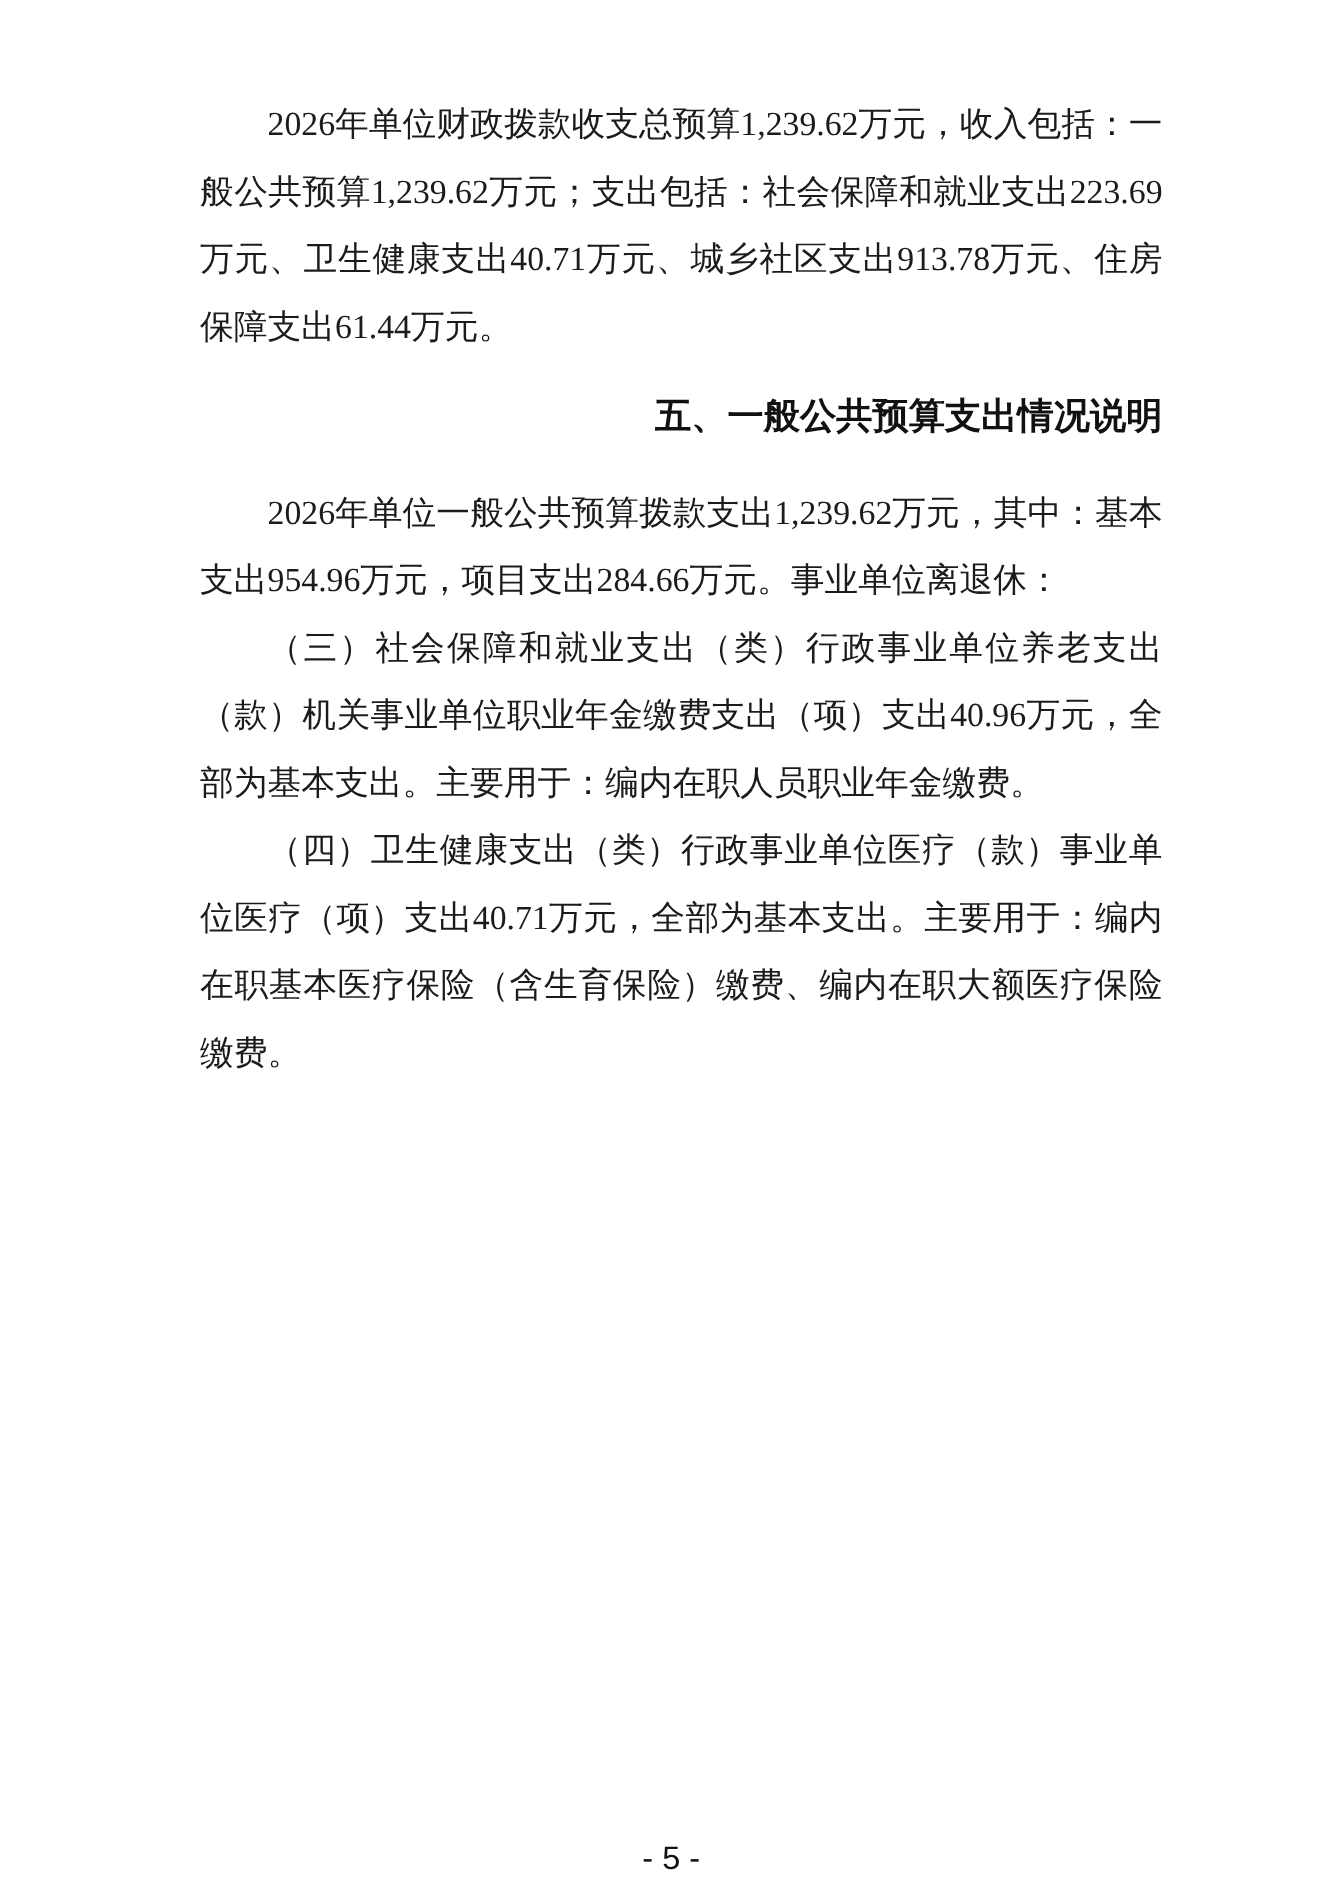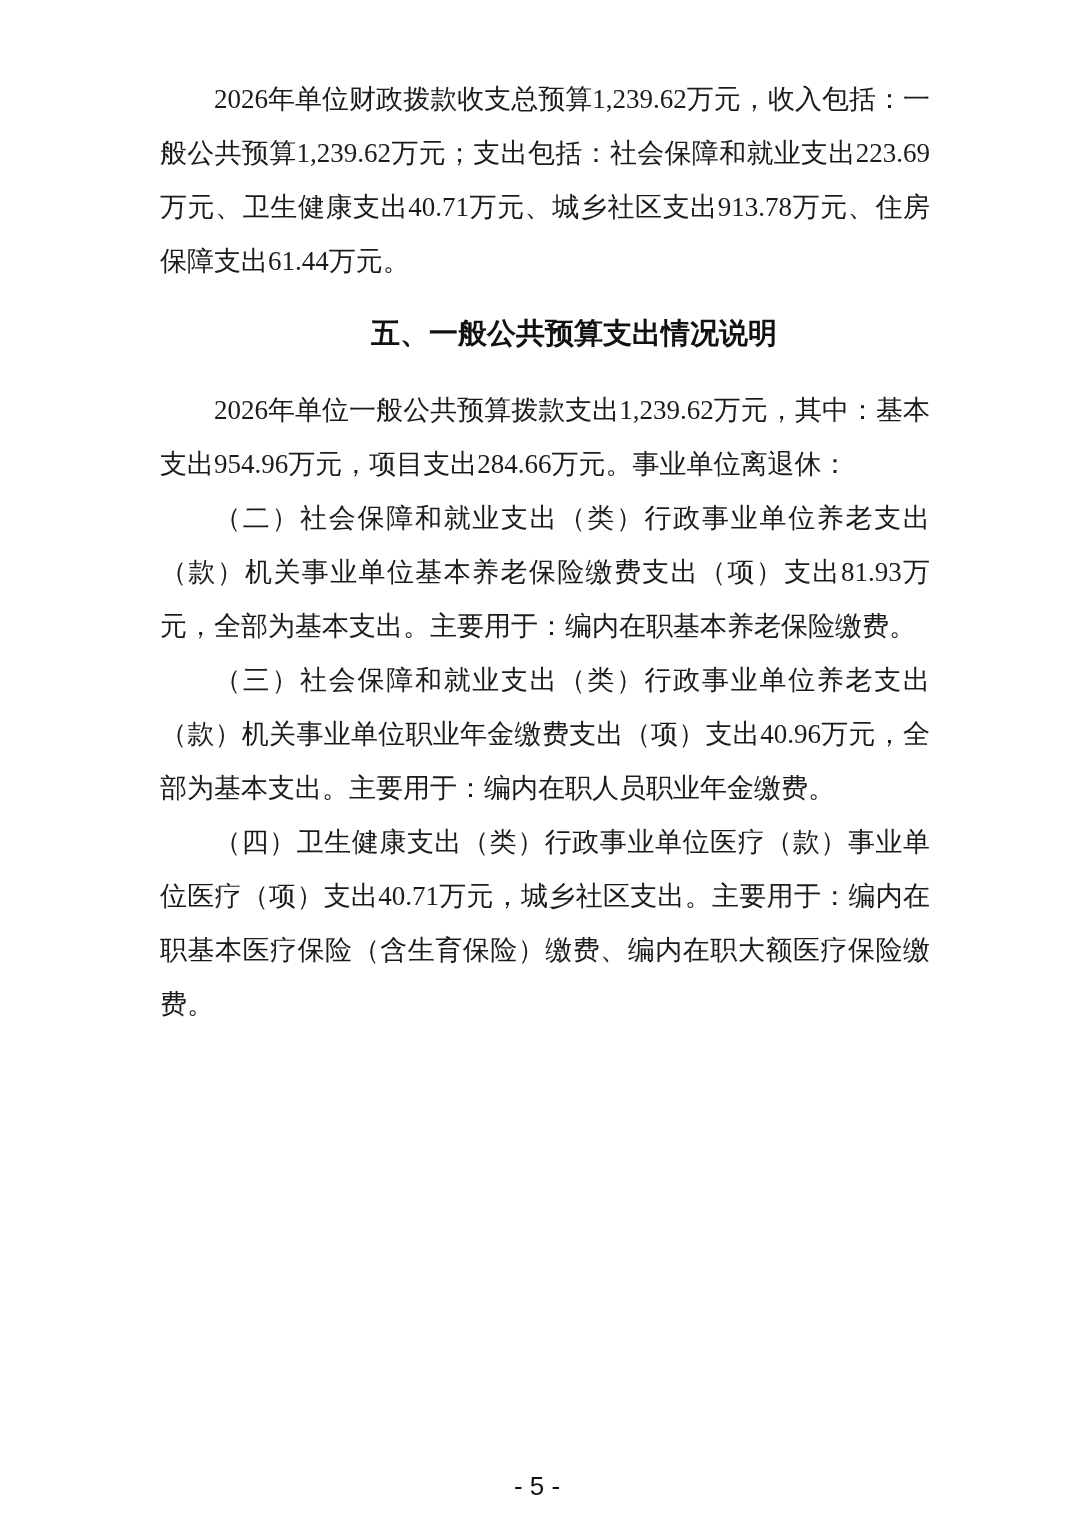--- a/index.html
+++ b/index.html
@@ -37,21 +37,21 @@
     text-align-last: justify;
   }
   .section-heading {
     margin: 18px 0 23px 0;
     padding: 0;
     font-family: "Liberation Sans", "DejaVu Sans", sans-serif;
     font-weight: 700;
     font-size: 29px;
     line-height: 54px;
     text-indent: 2em;
-    text-align: center;
+    text-align: right;
     color: #111111;
   }
   .page-footer {
     position: absolute;
     left: 0;
     right: 0;
     top: 1470px;
     text-align: center;
     font-family: "Liberation Sans", "DejaVu Sans", sans-serif;
     font-size: 26px;
@@ -66,24 +66,23 @@
 
   <div class="page-body">
 
     <p class="body-para">2026年单位财政拨款收支总预算1,239.62万元，收入包括：一般公共预算1,239.62万元；支出包括：社会保障和就业支出223.69万元、卫生健康支出40.71万元、城乡社区支出913.78万元、住房保障支出61.44万元。</p>
 
     <h2 class="section-heading">五、一般公共预算支出情况说明</h2>
 
     <p class="body-para">2026年单位一般公共预算拨款支出1,239.62万元，其中：基本支出954.96万元，项目支出284.66万元。事业单位离退休：</p>
 
 
-    <p class="body-para">（二）社会保障和就业支出（类）行政事业单位养老支出（款）机关事业单位基本养老保险缴费支出（项）支出81.93万元，全部为基本支出。主要用于：编内在职基本养老保险缴费。</p>
 
     <p class="body-para">（三）社会保障和就业支出（类）行政事业单位养老支出（款）机关事业单位职业年金缴费支出（项）支出40.96万元，全部为基本支出。主要用于：编内在职人员职业年金缴费。</p>
 
-    <p class="body-para">（四）卫生健康支出（类）行政事业单位医疗（款）事业单位医疗（项）支出40.71万元，城乡社区支出。主要用于：编内在职基本医疗保险（含生育保险）缴费、编内在职大额医疗保险缴费。</p>
+    <p class="body-para">（四）卫生健康支出（类）行政事业单位医疗（款）事业单位医疗（项）支出40.71万元，全部为基本支出。主要用于：编内在职基本医疗保险（含生育保险）缴费、编内在职大额医疗保险缴费。</p>
 
 
   </div>
 
   <div class="page-footer">- 5 -</div>
 
 </div>
 
 </body></html>

